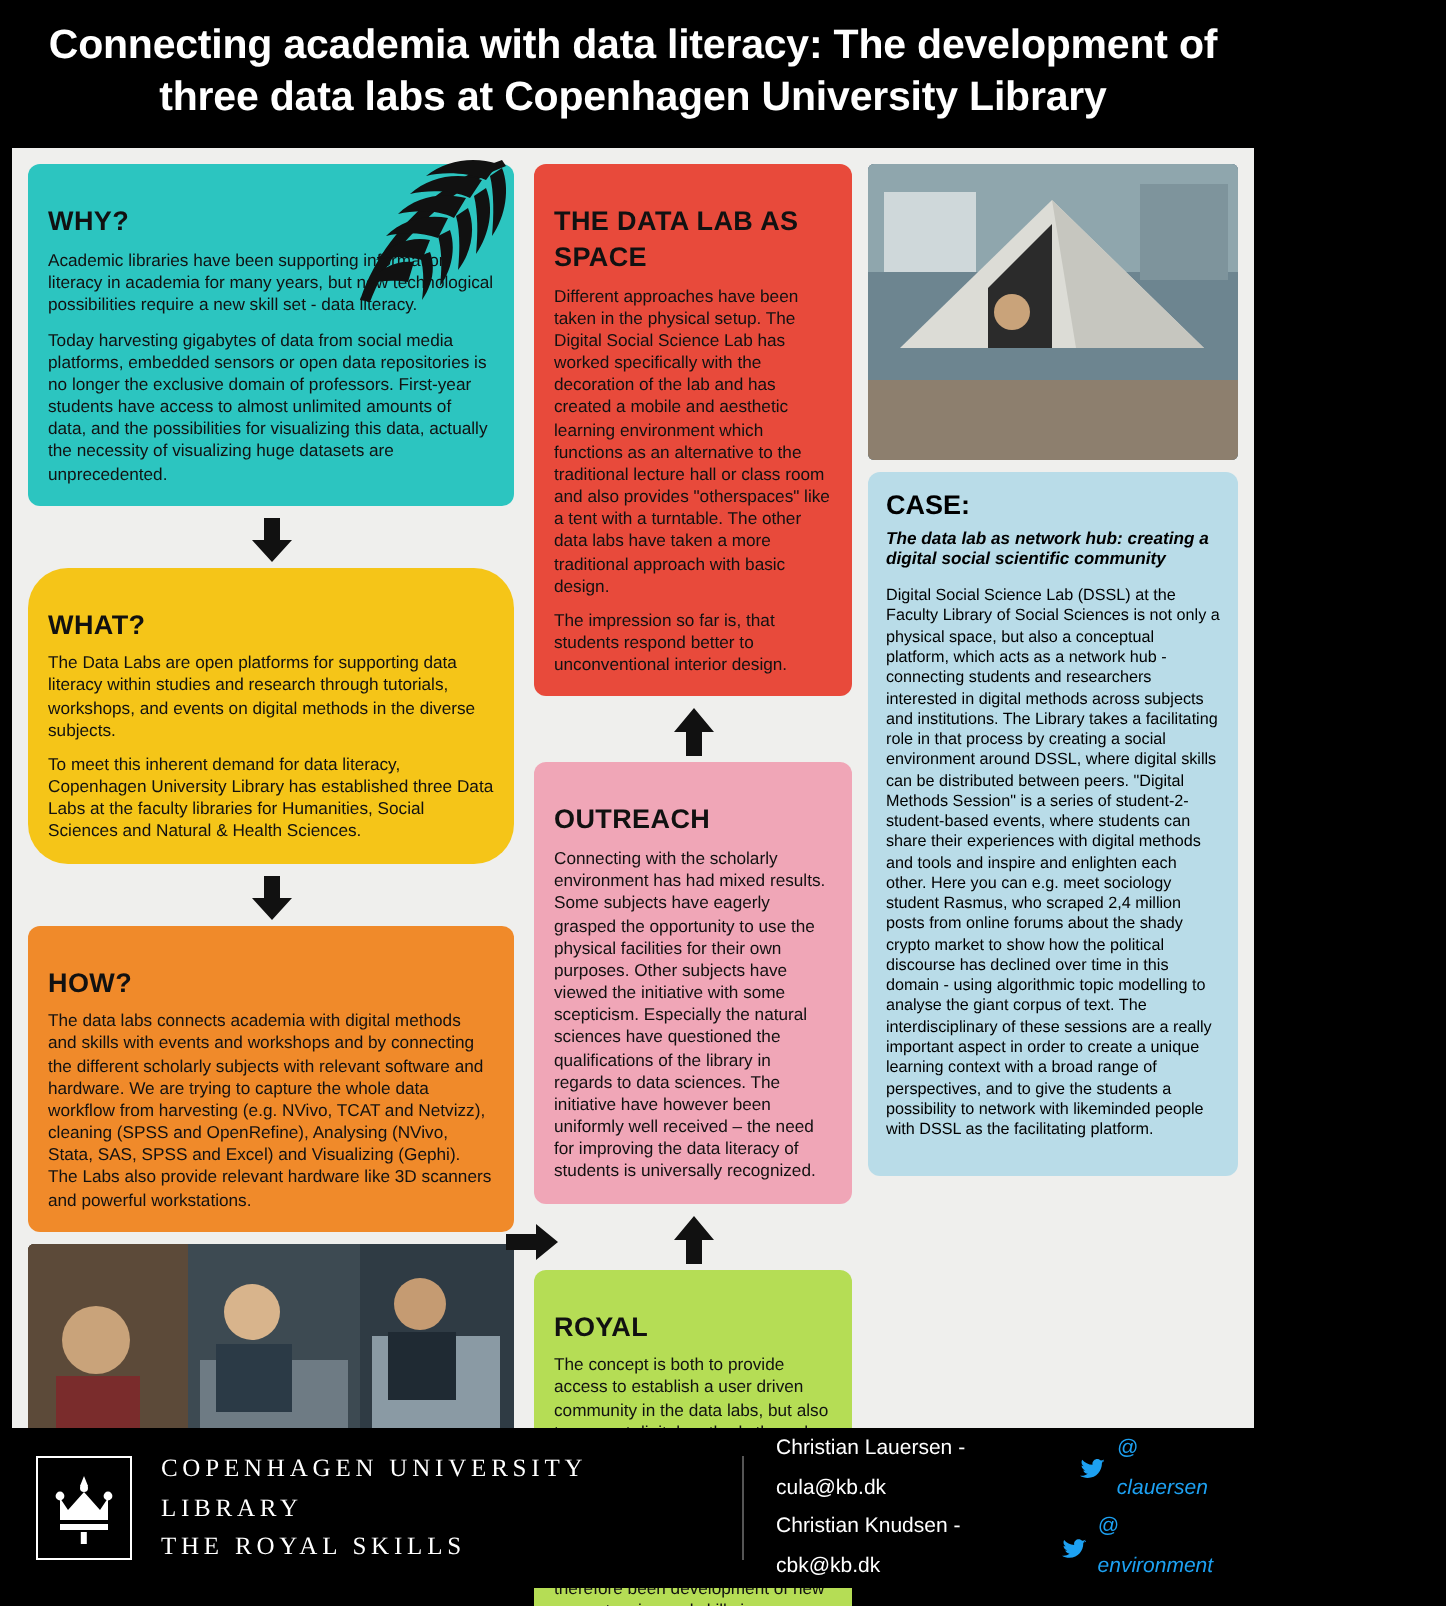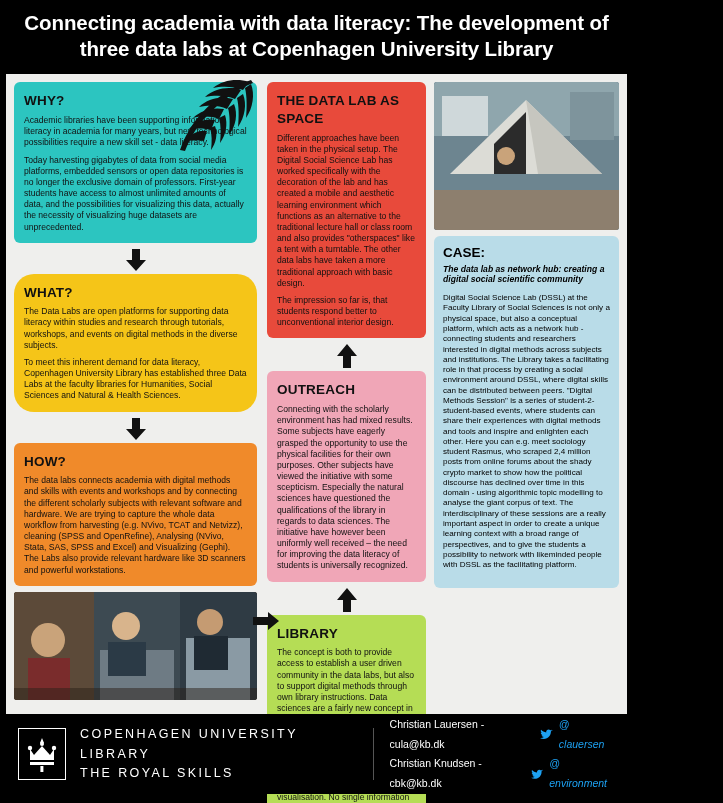--- a/index.html
+++ b/index.html
@@ -57,21 +57,21 @@
   }
   .box {
     border-radius: 6px;
     padding: 8px 10px 10px 10px;
     color: #111;
     font-size: 8.6px;
     line-height: 1.30;
     margin-bottom: 6px;
   }
   .box h2 {
-    margin: 2px 0 5px 0;
+    margin: 12px 0 5px 0;
     font-size: 13.5px;
     font-weight: bold;
     letter-spacing: 0.2px;
   }
   .box p { margin: 0 0 6px 0; }
   .box p:last-child { margin-bottom: 0; }
 
   .teal { background: #2cc5c0; }
   .yellow { background: #f5c518; border-radius: 20px; }
   .orange { background: #f08a2a; }
@@ -179,21 +179,21 @@
     height: 52px;
     border: 1.5px solid #fff;
     display: flex;
     align-items: center;
     justify-content: center;
   }
   .lib-name {
     font-size: 12.5px;
     letter-spacing: 2.4px;
     line-height: 1.55;
-    font-family: Liberation Sans, sans-serif;
+    font-family: Liberation Serif, serif;
   }
   .footer-divider {
     width: 1px;
     height: 52px;
     background: #555;
     margin: 0 16px 0 6px;
   }
   .contacts {
     font-size: 10.5px;
     line-height: 1.9;
@@ -304,21 +304,21 @@
         <p>Connecting with the scholarly environment has had mixed results. Some subjects have eagerly grasped the opportunity to use the physical facilities for their own purposes. Other subjects have viewed the initiative with some scepticism. Especially the natural sciences have questioned the qualifications of the library in regards to data sciences. The initiative have however been uniformly well received – the need for improving the data literacy of students is universally recognized.</p>
       </div>
 
       <div class="arrow-up">
         <svg width="22" height="24" viewBox="0 0 22 24">
             <polygon points="11,0 21,12 15,12 15,24 7,24 7,12 1,12" fill="#111"></polygon>
           </svg>
       </div>
 
       <div class="box green">
-        <h2>LIBRARY</h2>
+        <h2>ROYAL</h2>
         <p>The concept is both to provide access to establish a user driven community in the data labs, but also to support digital methods through own library instructions. Data sciences are a fairly new concept in academic libraries, and the skill set needed is not necessarily present in the current staff. A key to success in establishing the data labs has therefore been development of new competencies and skills in programming, data abstraction and visualisation. No single information specialist is expected to be able to perform scientifically valid statistical analyses or visualizations of data.  But a basic level of skills, adequate for harvesting simple data, cleaning, processing and graphing them is required.</p>
       </div>
     </div>
 
     <div class="col-right">
 
       <div class="photo-right-top">
         <svg width="185" height="148" viewBox="0 0 185 148" preserveAspectRatio="none">
           <rect width="185" height="148" fill="#6d8590"></rect>
           <rect x="0" y="0" width="185" height="54" fill="#8fa6ad"></rect>

